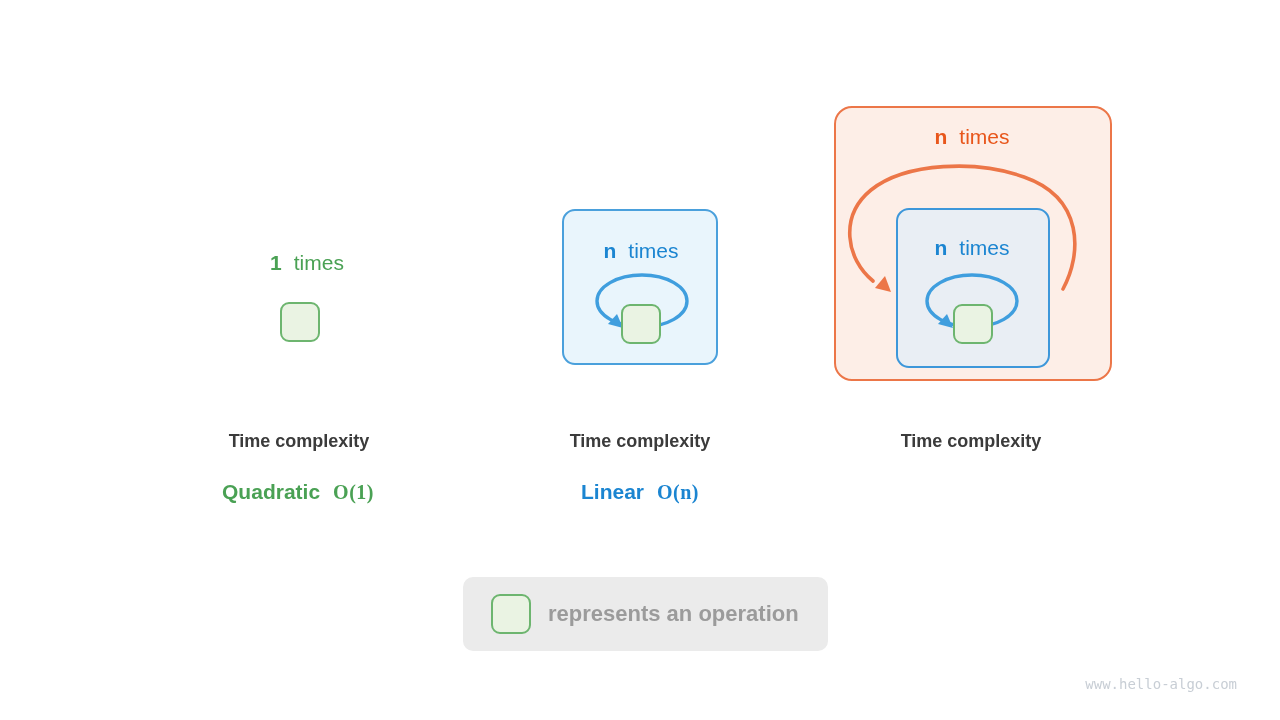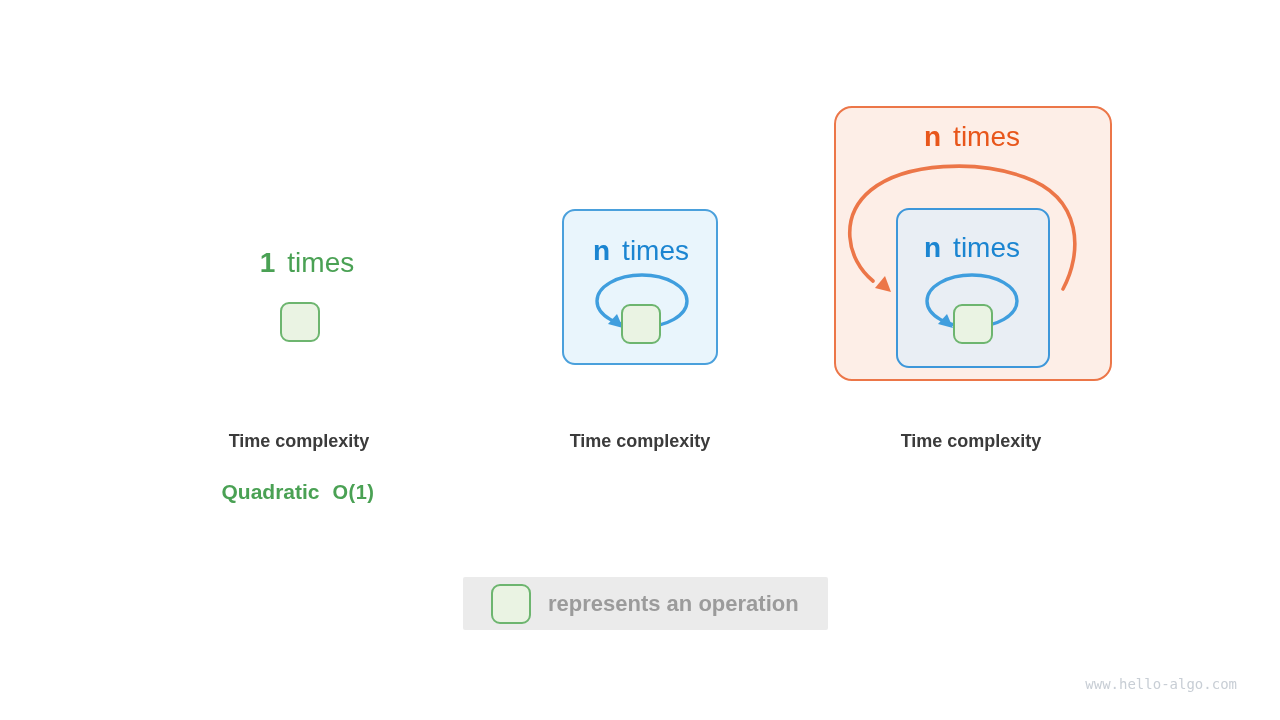--- a/index.html
+++ b/index.html
@@ -20,49 +20,49 @@
   .inner-blue-box { background: #e9eef4; border: 2px solid #3d97da; border-radius: 13px; }
 
   
   .op-square {
     position: absolute; width: 36px; height: 36px;
     background: #eaf3e3; border: 2px solid #6db56f; border-radius: 9px;
     z-index: 3;
   }
 
   
-  .loop-label { position: absolute; z-index: 4; font-size: 28px; line-height: 26px; }
+  .loop-label { position: absolute; z-index: 4; font-size: 21px; line-height: 26px; }
   .loop-label .count { font-weight: 700; }
   .loop-label .word  { font-weight: 400; margin-left: 12px; }
   .green-label  { color: #4aa154; }
   .blue-label   { color: #1b85d1; }
   .orange-label { color: #e8561b; }
 
   
   .col-title {
     position: absolute; z-index: 4;
     font-size: 18px; line-height: 26px; font-weight: 700; color: #3b3b3b;
   }
   .col-sub { position: absolute; z-index: 4; font-size: 21px; line-height: 28px; font-weight: 700; }
   .col-sub .big-o {
-    font-family: Liberation Sans, sans-serif;
+    font-family: Liberation Serif, serif;
     font-size: 20px; font-weight: 700; margin-left: 13px; letter-spacing: 0.5px;
   }
   .col-sub .big-o sup { font-size: 13px; position: relative; top: -7px; }
   .sub-green  { color: #4aa154; }
   .sub-blue   { color: #1b85d1; }
   .sub-orange { color: #e8561b; }
 
   
   svg.arrows { position: absolute; left: 0; top: 0; z-index: 2; pointer-events: none; }
 
   
   .legend {
-    position: absolute; left: 463px; top: 577px; width: 365px; height: 53px;
-    background: #ebebeb; border-radius: 2px;
+    position: absolute; left: 463px; top: 577px; width: 365px; height: 74px;
+    background: #ebebeb; border-radius: 10px;
     display: flex; align-items: center; z-index: 4;
   }
   .legend .op-square { position: static; margin-left: 28px; flex: 0 0 auto; }
   .legend .legend-text {
     margin-left: 17px; font-size: 22px; font-weight: 700; color: #9b9b9b; white-space: nowrap;
   }
 
   .watermark {
     position: absolute; right: 43px; top: 676px; z-index: 4;
     font-family: "DejaVu Sans Mono", monospace; font-size: 14px; color: #c8ced5; text-align: right;
@@ -106,20 +106,23 @@
     <polygon points="891,292 875,288 885,276" fill="#ec7648"></polygon>
   </svg>
 
   <div class="col-title cx" style="left:299px; top:428px;">Time complexity</div>
   <div class="col-title cx" style="left:640px; top:428px;">Time complexity</div>
   <div class="col-title cx" style="left:971px; top:428px;">Time complexity</div>
 
   <div class="col-sub sub-green cx" style="left:298px; top:473px;">
     <span>Quadratic</span><span class="big-o"><span>O(1)</span><sup></sup><span></span></span>
   </div>
+  <div class="col-sub sub-blue cx" style="left:640px; top:473px;">
+    <span>Linear</span><span class="big-o"><span>O(n)</span><sup></sup><span></span></span>
+  </div>
 
   <div class="legend">
     <div class="op-square"></div>
     <span class="legend-text">represents an operation</span>
   </div>
 
   <div class="watermark">www.hello-algo.com</div>
 
 </div>
 

